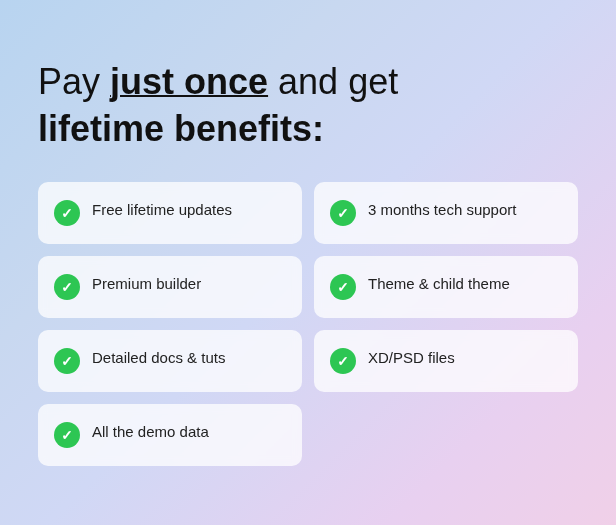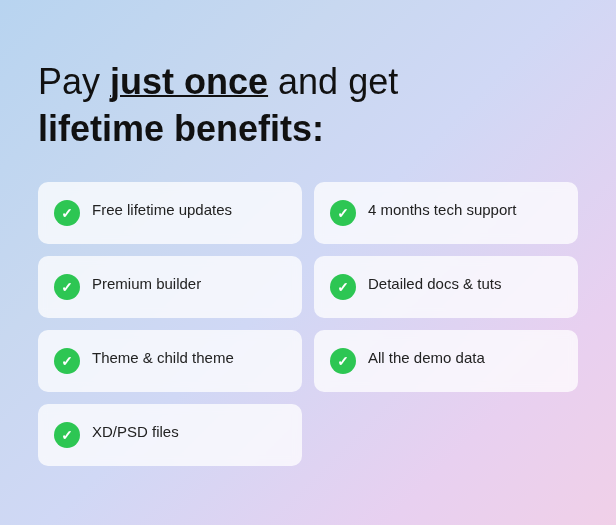--- a/index.html
+++ b/index.html
@@ -97,36 +97,36 @@
     <span class="lifetime-benefits">lifetime benefits:</span>
   </h1>
 
   <div class="benefits-grid" id="benefits-grid">
   <div class="benefit-card">
         <div class="check-icon"></div>
         <span class="benefit-label">Free lifetime updates</span>
       </div>
       <div class="benefit-card">
         <div class="check-icon"></div>
-        <span class="benefit-label">4 months tech support</span>
+        <span class="benefit-label">3 months tech support</span>
       </div>
       <div class="benefit-card">
         <div class="check-icon"></div>
         <span class="benefit-label">Premium builder</span>
       </div>
       <div class="benefit-card">
         <div class="check-icon"></div>
+        <span class="benefit-label">Theme &amp; child theme</span>
+      </div>
+      <div class="benefit-card">
+        <div class="check-icon"></div>
         <span class="benefit-label">Detailed docs &amp; tuts</span>
       </div>
       <div class="benefit-card">
         <div class="check-icon"></div>
-        <span class="benefit-label">Theme &amp; child theme</span>
+        <span class="benefit-label">XD/PSD files</span>
       </div>
       <div class="benefit-card">
         <div class="check-icon"></div>
         <span class="benefit-label">All the demo data</span>
       </div>
-      <div class="benefit-card">
-        <div class="check-icon"></div>
-        <span class="benefit-label">XD/PSD files</span>
-      </div>
     </div>
 </div>
 
 </body></html>

